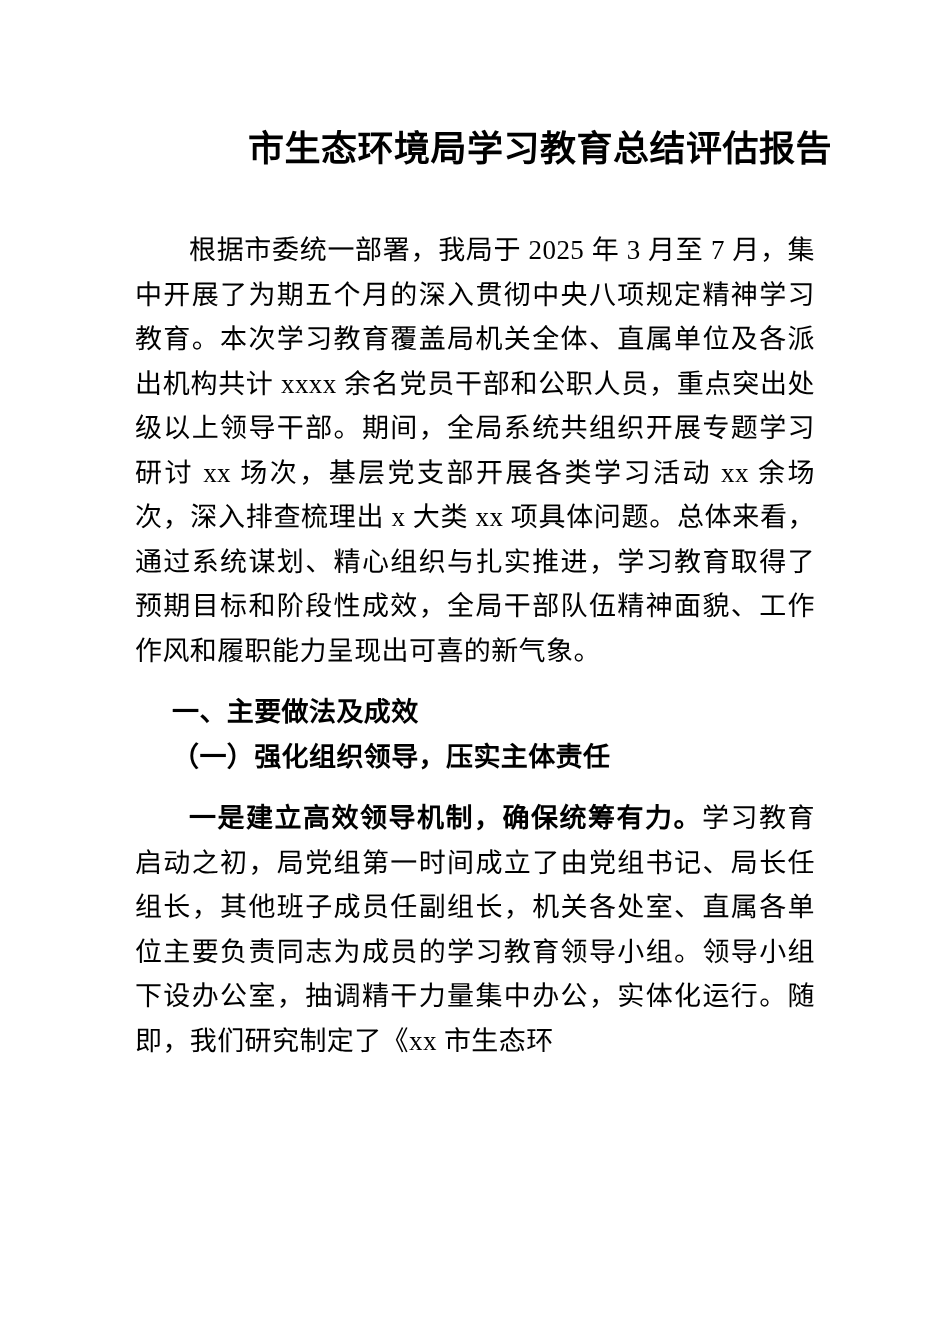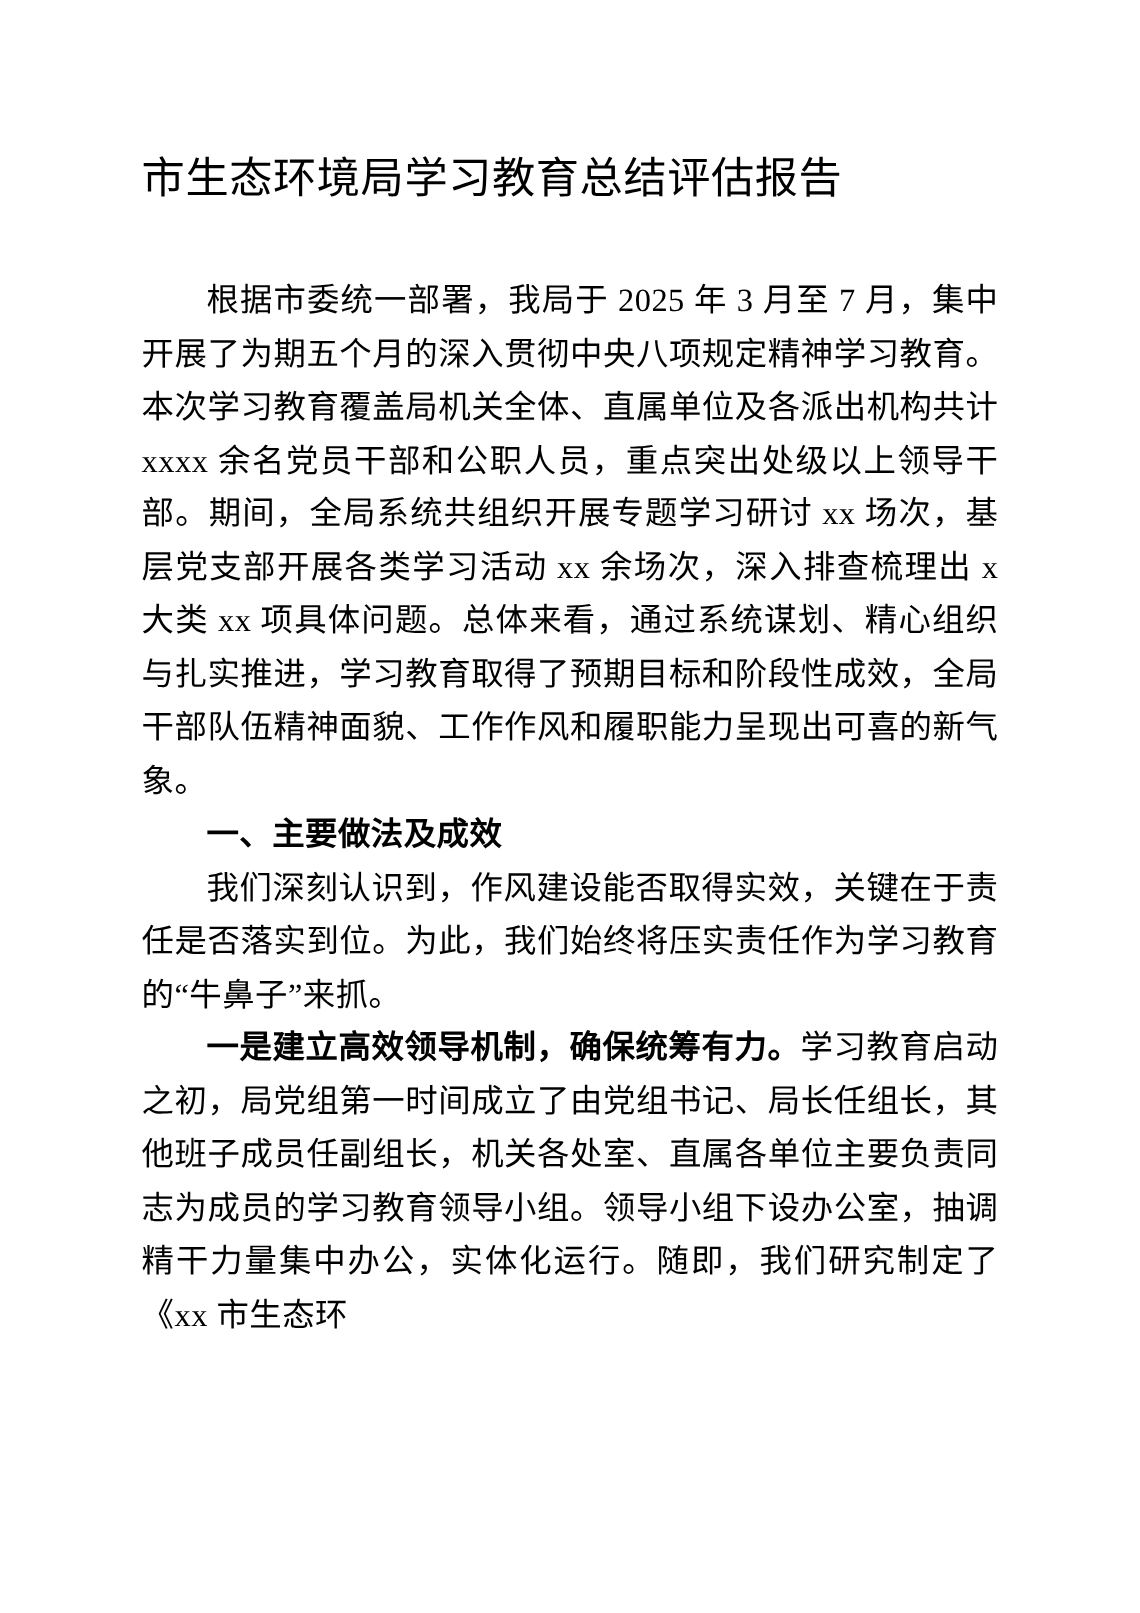--- a/index.html
+++ b/index.html
@@ -17,36 +17,36 @@
     color: #000000;
   }
   .doc-content {
     position: absolute;
     top: 118px;
     left: 118px;
     width: 714px;
   }
   .doc-title {
     font-family: "Liberation Serif", "DejaVu Serif", serif;
-    font-weight: 400;
+    font-weight: 700;
     font-size: 36px;
     line-height: 62px;
-    text-align: left;
+    text-align: right;
     letter-spacing: 0.5px;
     margin: 0 0 48px 0;
   }
   .para {
     font-family: "Liberation Serif", "DejaVu Serif", serif;
     font-weight: 400;
     font-size: 27px;
     line-height: 44.5px;
     letter-spacing: 0.4px;
     text-align: justify;
     text-indent: 2em;
-    margin: 0;
+    margin: 17px;
   }
   .heading1 {
     font-family: Liberation Serif, serif;
     font-weight: 700;
     font-size: 27px;
     line-height: 44.5px;
     letter-spacing: 0.4px;
     text-indent: 2em;
     margin: 0;
   }
@@ -69,19 +69,19 @@
 <div class="page">
   <div class="doc-content">
 
     <h1 class="doc-title">市生态环境局学习教育总结评估报告</h1>
 
     <p class="para">根据市委统一部署，我局于 2025 年 3 月至 7 月，集中开展了为期五个月的深入贯彻中央八项规定精神学习教育。本次学习教育覆盖局机关全体、直属单位及各派出机构共计 xxxx 余名党员干部和公职人员，重点突出处级以上领导干部。期间，全局系统共组织开展专题学习研讨 xx 场次，基层党支部开展各类学习活动 xx 余场次，深入排查梳理出 x 大类 xx 项具体问题。总体来看，通过系统谋划、精心组织与扎实推进，学习教育取得了预期目标和阶段性成效，全局干部队伍精神面貌、工作作风和履职能力呈现出可喜的新气象。</p>
 
     <p class="heading1">一、主要做法及成效</p>
 
 
+    <p class="heading2">（一）强化组织领导，压实主体责任</p>
 
-    <p class="para">我们深刻认识到，作风建设能否取得实效，关键在于责任是否落实到位。为此，我们始终将压实责任作为学习教育的“牛鼻子”来抓。</p>
 
     <p class="para"><span class="bold-lead">一是建立高效领导机制，确保统筹有力。</span><span>学习教育启动之初，局党组第一时间成立了由党组书记、局长任组长，其他班子成员任副组长，机关各处室、直属各单位主要负责同志为成员的学习教育领导小组。领导小组下设办公室，抽调精干力量集中办公，实体化运行。随即，我们研究制定了《xx 市生态环</span></p>
 
   </div>
 </div>
 
 </body></html>

